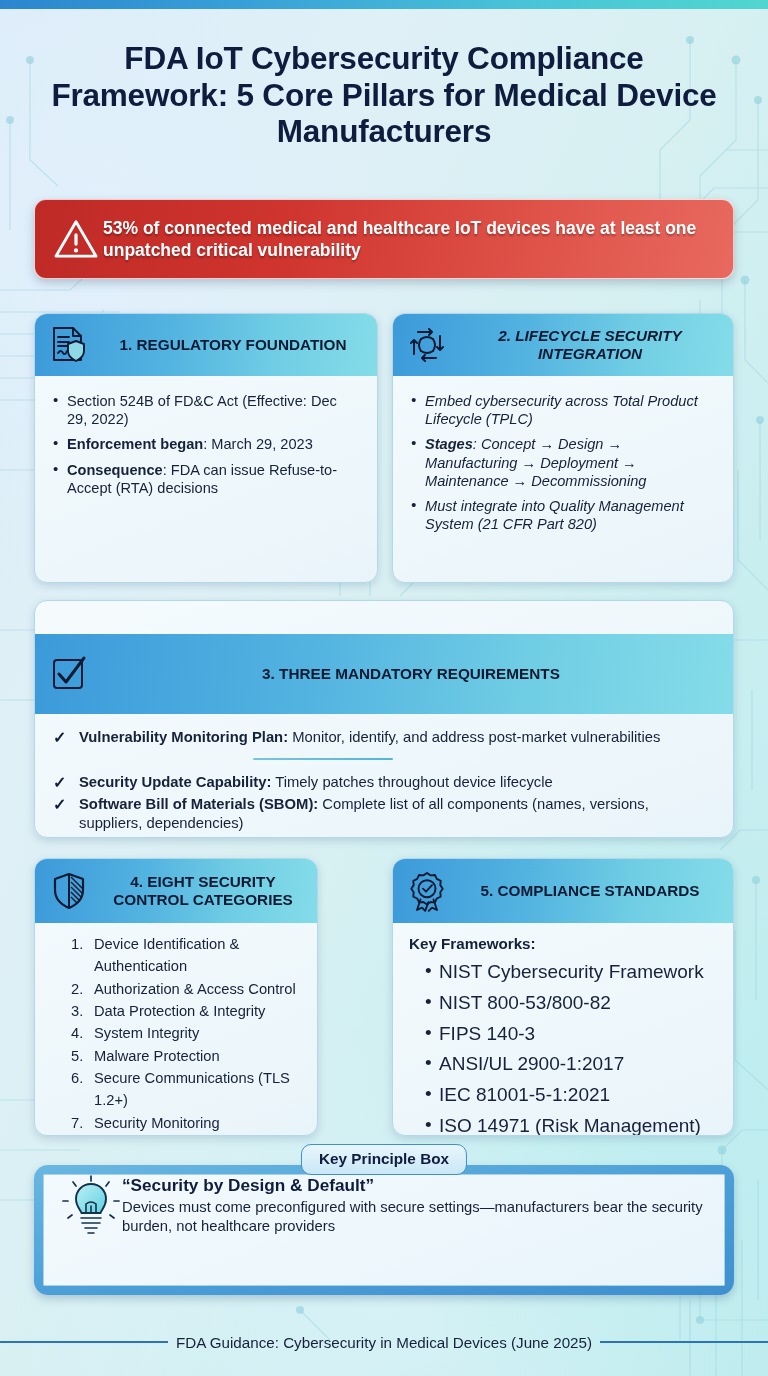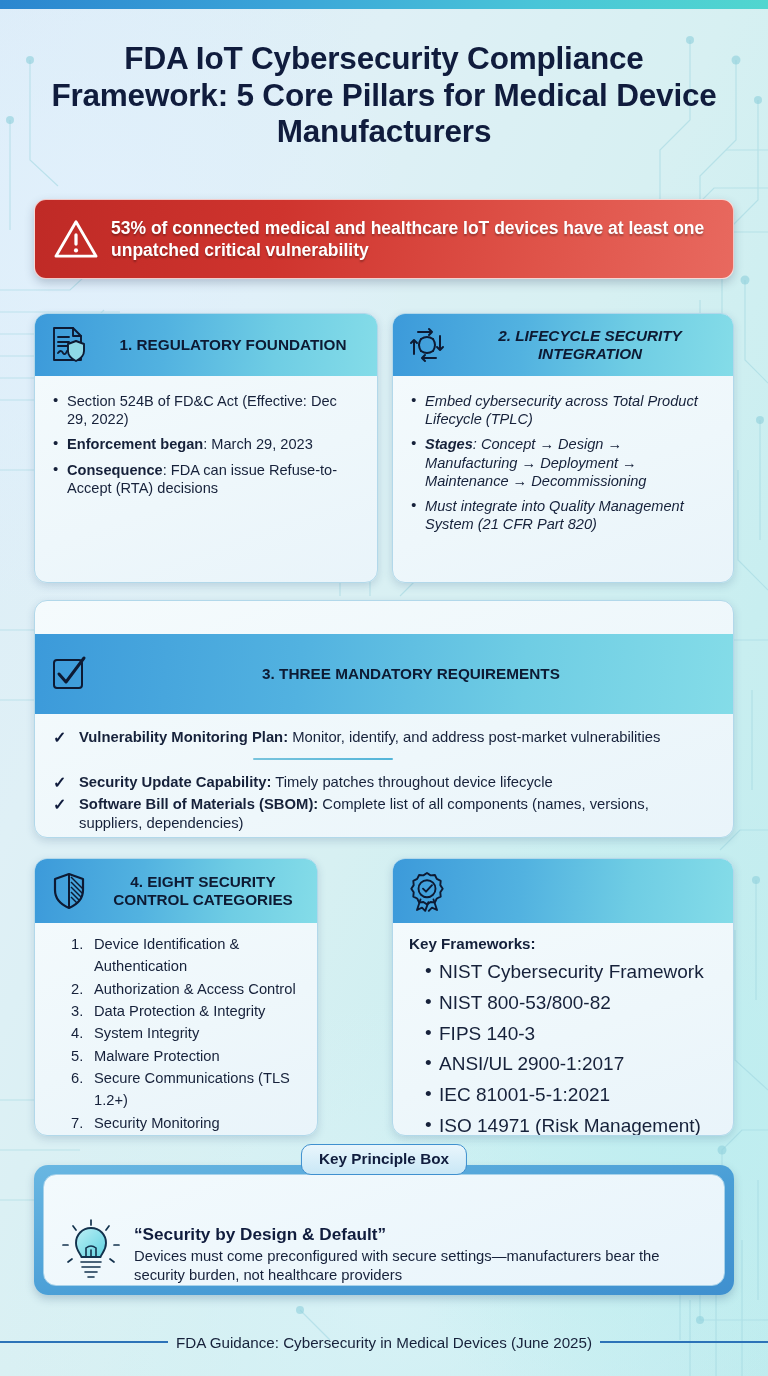--- a/index.html
+++ b/index.html
@@ -51,21 +51,21 @@
     letter-spacing:-0.2px;
   }
 
   
   .alert {
     position:absolute; left:34px; top:199px; width:700px; height:80px;
     border-radius:12px;
     background:linear-gradient(100deg,#bf2a26 0%,#cf342e 35%,#df5349 72%,#e8695f 100%);
     border:1.5px solid rgba(255,255,255,.75);
     box-shadow:0 4px 10px rgba(40,60,90,.25);
-    display:flex; align-items:center; gap:12px; padding:0 18px;
+    display:flex; align-items:center; gap:4px; padding:0 18px;
   }
   .alert .warn { flex:0 0 auto; width:46px; height:42px; }
   .alert .atext {
     color:#fff; font-weight:bold; font-size:17.5px; line-height:1.26;
     text-shadow:0 1.5px 2px rgba(0,0,0,.3);
   }
 
   
   .card {
     position:absolute;
@@ -143,24 +143,24 @@
 
   
   #kpwrap { position:absolute; left:34px; top:1165px; width:700px; height:130px; }
   #kpouter {
     position:absolute; inset:0; border-radius:14px;
     background:linear-gradient(170deg,#69b7e2 0%,#4a9ed6 55%,#3f90cf 100%);
     box-shadow:0 4px 9px rgba(40,80,120,.25);
   }
   #kpinner {
     position:absolute; left:9px; top:9px; right:9px; bottom:9px;
-    border-radius:13px;
+    border-radius:1px;
     background:linear-gradient(160deg,#f3fafd 0%,#e8f4fb 100%);
     border:1.2px solid #a7d2ea;
-    display:flex; align-items:flex-end; gap:12px; padding:0 16px;
+    display:flex; align-items:flex-start; gap:0; padding:0 16px;
   }
   #kptab {
     position:absolute; left:50%; transform:translateX(-50%); top:-21px;
     padding:5px 17px 6px 17px; border-radius:10px;
     background:linear-gradient(180deg,#e9f6fc 0%,#c9e7f6 100%);
     border:1.6px solid #3f90cf;
     font-size:15.3px; font-weight:bold; color:#101c3d; white-space:nowrap;
     z-index:4;
   }
   #kpinner .bulb { flex:0 0 auto; width:62px; height:66px; }
@@ -378,20 +378,21 @@
     <div class="head">
       <svg class="hicon" viewBox="0 0 44 44">
         <g fill="none" stroke="#0d1a33" stroke-width="1.9" stroke-linejoin="round" stroke-linecap="round">
           <path d="M22 4 l3.6 2.4 4.3 -.4 1.9 3.9 3.9 1.9 -.4 4.3 2.4 3.6 -2.4 3.6 .4 4.3 -3.9 1.9 -1.9 3.9 -4.3 -.4 -3.6 2.4 -3.6 -2.4 -4.3 .4 -1.9 -3.9 -3.9 -1.9 .4 -4.3 -2.4 -3.6 2.4 -3.6 -.4 -4.3 3.9 -1.9 1.9 -3.9 4.3 .4 z"></path>
           <circle cx="22" cy="19.7" r="8.5"></circle>
           <path d="M18 19.7 l3 3 6 -6.5"></path>
           <path d="M15.5 30.5 L12 41 l5 -2.4 3.2 3.2 3.2 -8.6"></path>
           <path d="M28.5 30.5 L32 41 l-5 -2.4 -3.2 3.2"></path>
         </g>
       </svg>
+      <div class="htxt">5. COMPLIANCE STANDARDS</div>
     </div>
     <div class="body" style="padding-top:12px;">
       <div class="kf">Key Frameworks:</div>
       <ul class="bul2">
         <li>NIST Cybersecurity Framework</li>
         <li>NIST 800-53/800-82</li>
         <li>FIPS 140-3</li>
         <li>ANSI/UL 2900-1:2017</li>
         <li>IEC 81001-5-1:2021</li>
         <li>ISO 14971 (Risk Management)</li>

